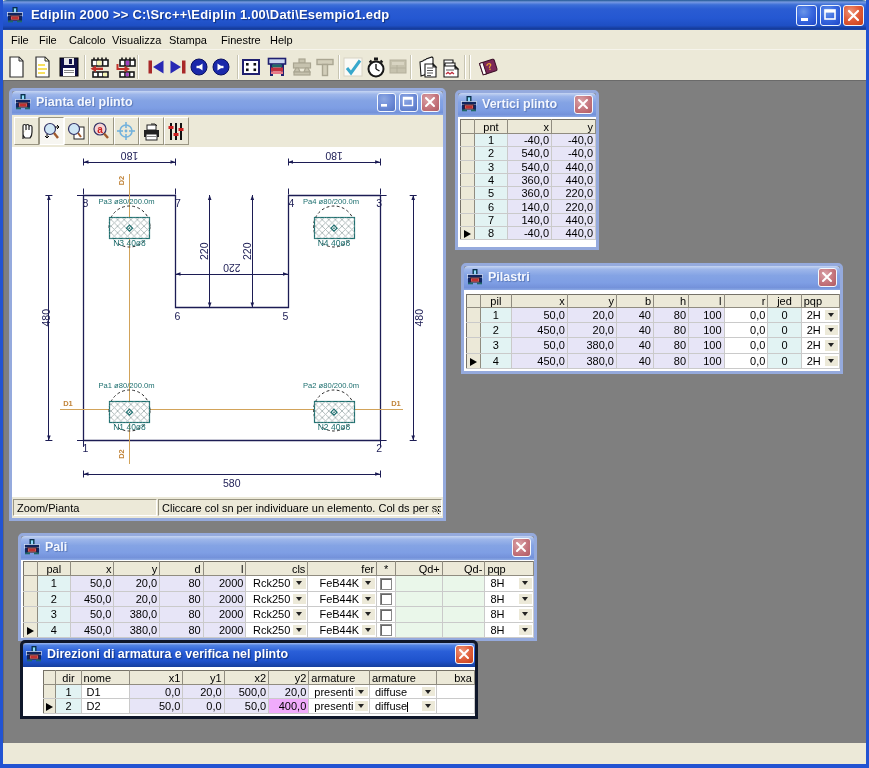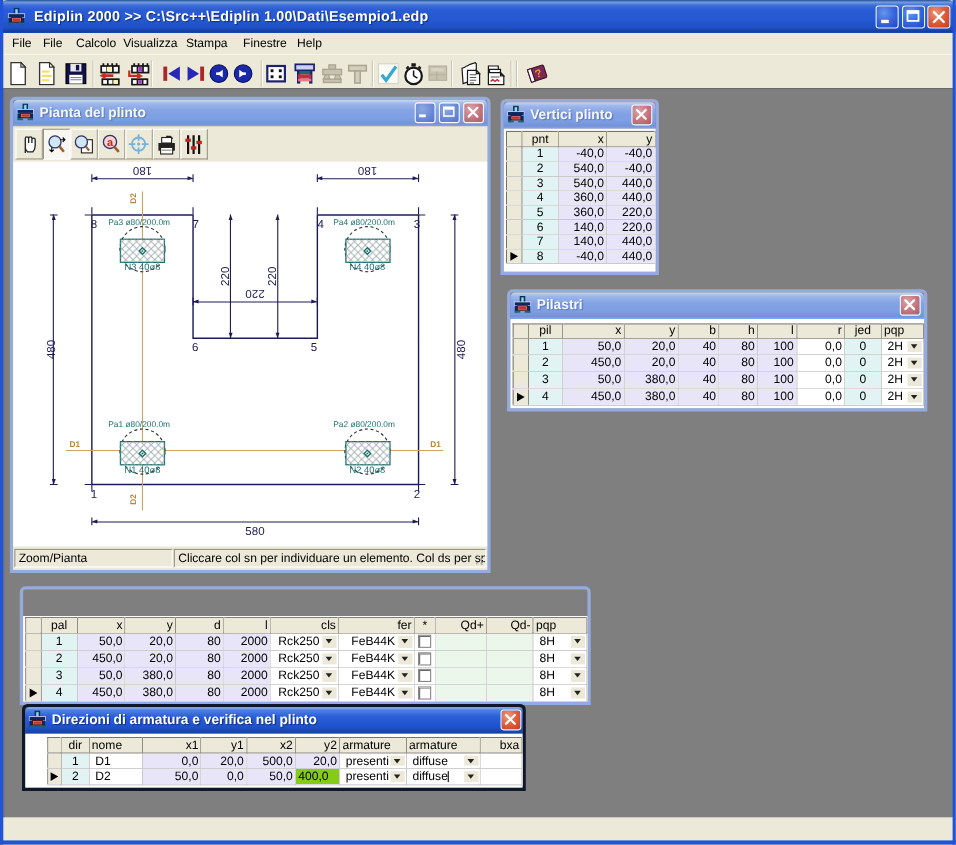--- a/index.html
+++ b/index.html
@@ -646,20 +646,37 @@
                 <td style="background:#e7e5f7;text-align:right;">100</td>
                 <td style="background:#ffffff;text-align:right;">0,0</td>
                 <td style="background:#e2f3f3;text-align:center;">0</td>
                 <td style="background:#ffffff;text-align:left;">&nbsp;2H<span class="dd"></span></td>
               </tr>
             </tbody>
           </table>
         </div>
       </div>
       <div class="cw inact" style="left:14px;top:452px;width:519px;height:108px">
+<div class="tbar">
+          <span class="tico"><svg width="16" height="16" viewBox="0 0 16 16">
+              <rect x="6" y="0.5" width="4" height="5" fill="#1e6868" stroke="#0a2c4e"></rect>
+              <rect x="7" y="1.5" width="2" height="4" fill="#8fd8ff"></rect>
+              <rect x="0.5" y="5.5" width="15" height="3.5" fill="#10255e" stroke="#dce6f8" stroke-width="0.7"></rect>
+              <rect x="3.5" y="9" width="9" height="4" fill="#e08888" stroke="#581010"></rect>
+              <rect x="4.5" y="10" width="7" height="2" fill="#c03030"></rect>
+              <rect x="1" y="9" width="2.5" height="6" fill="#10255e"></rect>
+              <rect x="12.5" y="9" width="2.5" height="6" fill="#10255e"></rect>
+              <rect x="1" y="13.5" width="5" height="1.8" fill="#1e6868"></rect>
+              <rect x="10" y="13.5" width="5" height="1.8" fill="#1e6868"></rect>
+            </svg></span>
+          <span class="ttxt">Pali</span>
+<span class="cbtn b-cls" style="right:3px"><svg width="16" height="16" viewBox="0 0 16 16">
+              <path d="M4 4 L12 12 M12 4 L4 12" stroke="#fff" stroke-width="2" stroke-linecap="round"></path>
+            </svg></span>
+        </div>
 <div class="body" style="background:#fff;padding:1px 0 0 2px">
           <table class="grid" style="border-collapse:collapse;table-layout:fixed;font:11px 'Liberation Sans',sans-serif;">
             <colgroup>
               <col style="width:14px">
               <col style="width:33px">
               <col style="width:44px">
               <col style="width:46px">
               <col style="width:44px">
               <col style="width:43px">
               <col style="width:62px">
@@ -801,21 +818,21 @@
                 <td style="background:#ffffff;text-align:left;">&nbsp;diffuse<span class="dd"></span></td>
                 <td style="background:#ffffff;text-align:right;"></td>
               </tr>
               <tr style="height:14.3px">
                 <td class="sc"><span class="rowarr"></span></td>
                 <td style="background:#e2f3f3;text-align:center;">2</td>
                 <td style="background:#ffffff;text-align:left;">&nbsp;D2</td>
                 <td style="background:#e7e5f7;text-align:right;">50,0</td>
                 <td style="background:#e7e5f7;text-align:right;">0,0</td>
                 <td style="background:#e7e5f7;text-align:right;">50,0</td>
-                <td style="background:#84cc16;text-align:left;">400,0</td>
+                <td style="background:#f0abfc;text-align:right;">400,0</td>
                 <td style="background:#ffffff;text-align:left;">&nbsp;presenti<span class="dd"></span></td>
                 <td style="background:#ffffff;text-align:left;">&nbsp;diffuse<span class="caret"></span><span class="dd"></span></td>
                 <td style="background:#ffffff;text-align:right;"></td>
               </tr>
             </tbody>
           </table>
         </div>
       </div>
     </div>
     <div id="winborder"></div>

